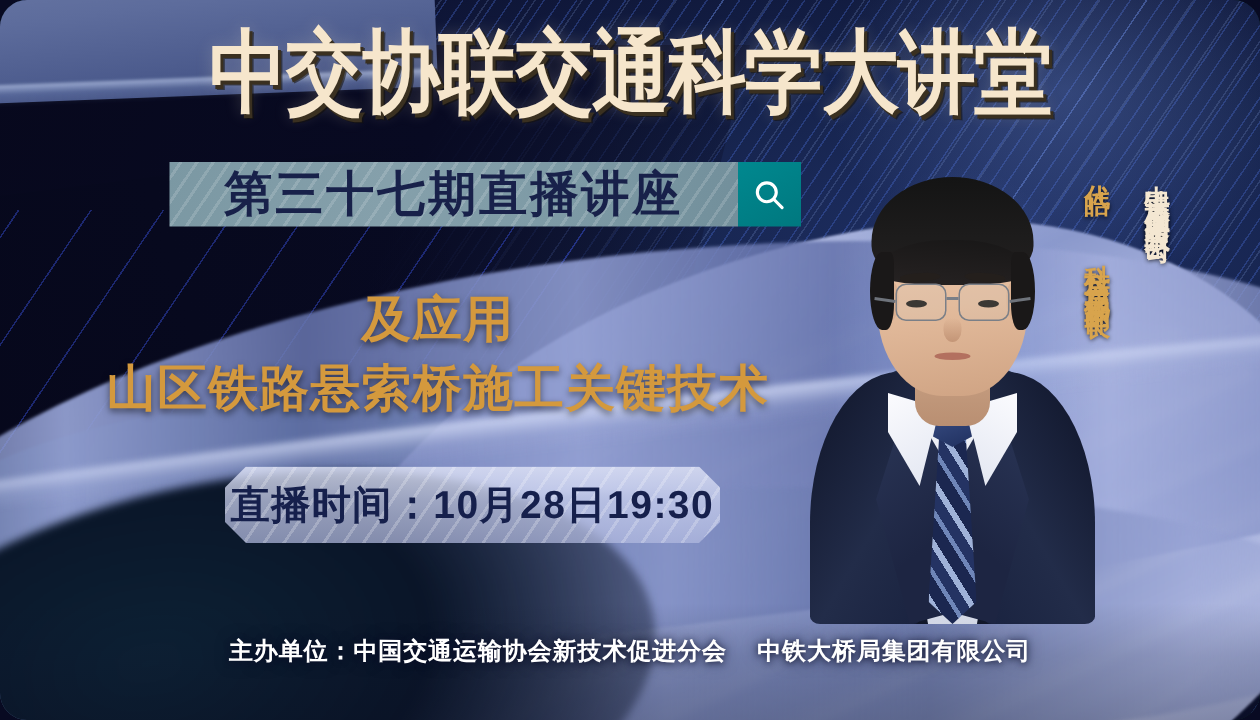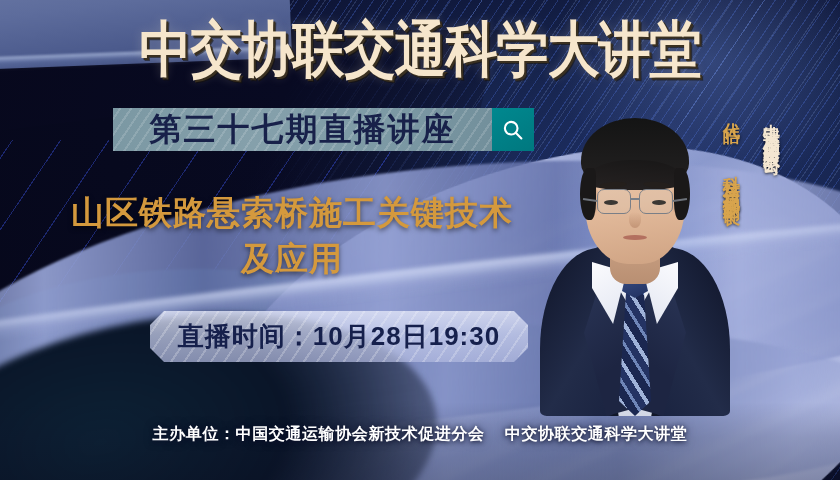--- a/index.html
+++ b/index.html
@@ -9,20 +9,21 @@
     background:#080a22;
     position:relative;
   }
 
   
   #poster {
     position:absolute; inset:0;
     width:840px; height:480px;
     overflow:hidden;
     background:#14532d;
+    border-radius:18px;
   }
 
   
   .bg-base {
     position:absolute; inset:0;
     background:
       radial-gradient(120% 90% at 78% 34%, #1e2f63 0%, #15224a 28%, #0c1130 58%, #080a20 100%),
       linear-gradient(160deg,#0d1233 0%,#090b24 55%,#07091d 100%);
   }
 
@@ -395,21 +396,21 @@
     font-size:33px; line-height:46px;
     font-weight:bold;
     color:#d4993d;
     letter-spacing:1px;
     text-shadow:0 2px 5px rgba(0,0,0,0.55);
   }
 
   
   .time-pill {
     position:absolute; left:150px; top:311px;
-    width:378px; height:51px;
+    width:330px; height:51px;
     background:linear-gradient(180deg, rgba(226,230,248,0.80) 0%, rgba(201,208,238,0.74) 45%, rgba(178,186,224,0.72) 100%);
     clip-path:polygon(14px 0,calc(100% - 14px) 0,100% 14px,100% calc(100% - 14px),calc(100% - 14px) 100%,14px 100%,0 calc(100% - 14px),0 14px);
     box-shadow:0 0 16px rgba(180,195,255,0.30);
   }
   .time-pill::after{
     content:""; position:absolute; inset:0;
     background:repeating-linear-gradient(-56deg,
       rgba(255,255,255,0) 0px, rgba(255,255,255,0) 9px,
       rgba(255,255,255,0.22) 9px, rgba(255,255,255,0.22) 11px);
     clip-path:polygon(14px 0,calc(100% - 14px) 0,100% 14px,100% calc(100% - 14px),calc(100% - 14px) 100%,14px 100%,0 calc(100% - 14px),0 14px);
@@ -521,25 +522,25 @@
   <div class="search-box">
     <span>
       <svg width="24" height="24" viewBox="0 0 24 24" fill="none" stroke="#ffffff" stroke-width="2.1" stroke-linecap="round">
         <circle cx="10.2" cy="10.2" r="6.3"></circle>
         <line x1="15" y1="15" x2="20.4" y2="20.4"></line>
       </svg>
     </span>
   </div>
 
   <div class="topic">
+    <div>及应用</div>
     <div>山区铁路悬索桥施工关键技术</div>
-    <div>及应用</div>
   </div>
 
   <div class="time-pill">
     <div class="time-text">直播时间：10月28日19:30</div>
   </div>
 
   <div class="vcol v-company">中铁大桥局集团有限公司</div>
   <div class="vcol v-speaker">代皓  科技与信息化部副部长</div>
 
-  <div class="footer">主办单位：中国交通运输协会新技术促进分会    中交协联交通科学大讲堂</div>
+  <div class="footer">主办单位：中国交通运输协会新技术促进分会    中铁大桥局集团有限公司</div>
 </div>
 
 </body></html>

